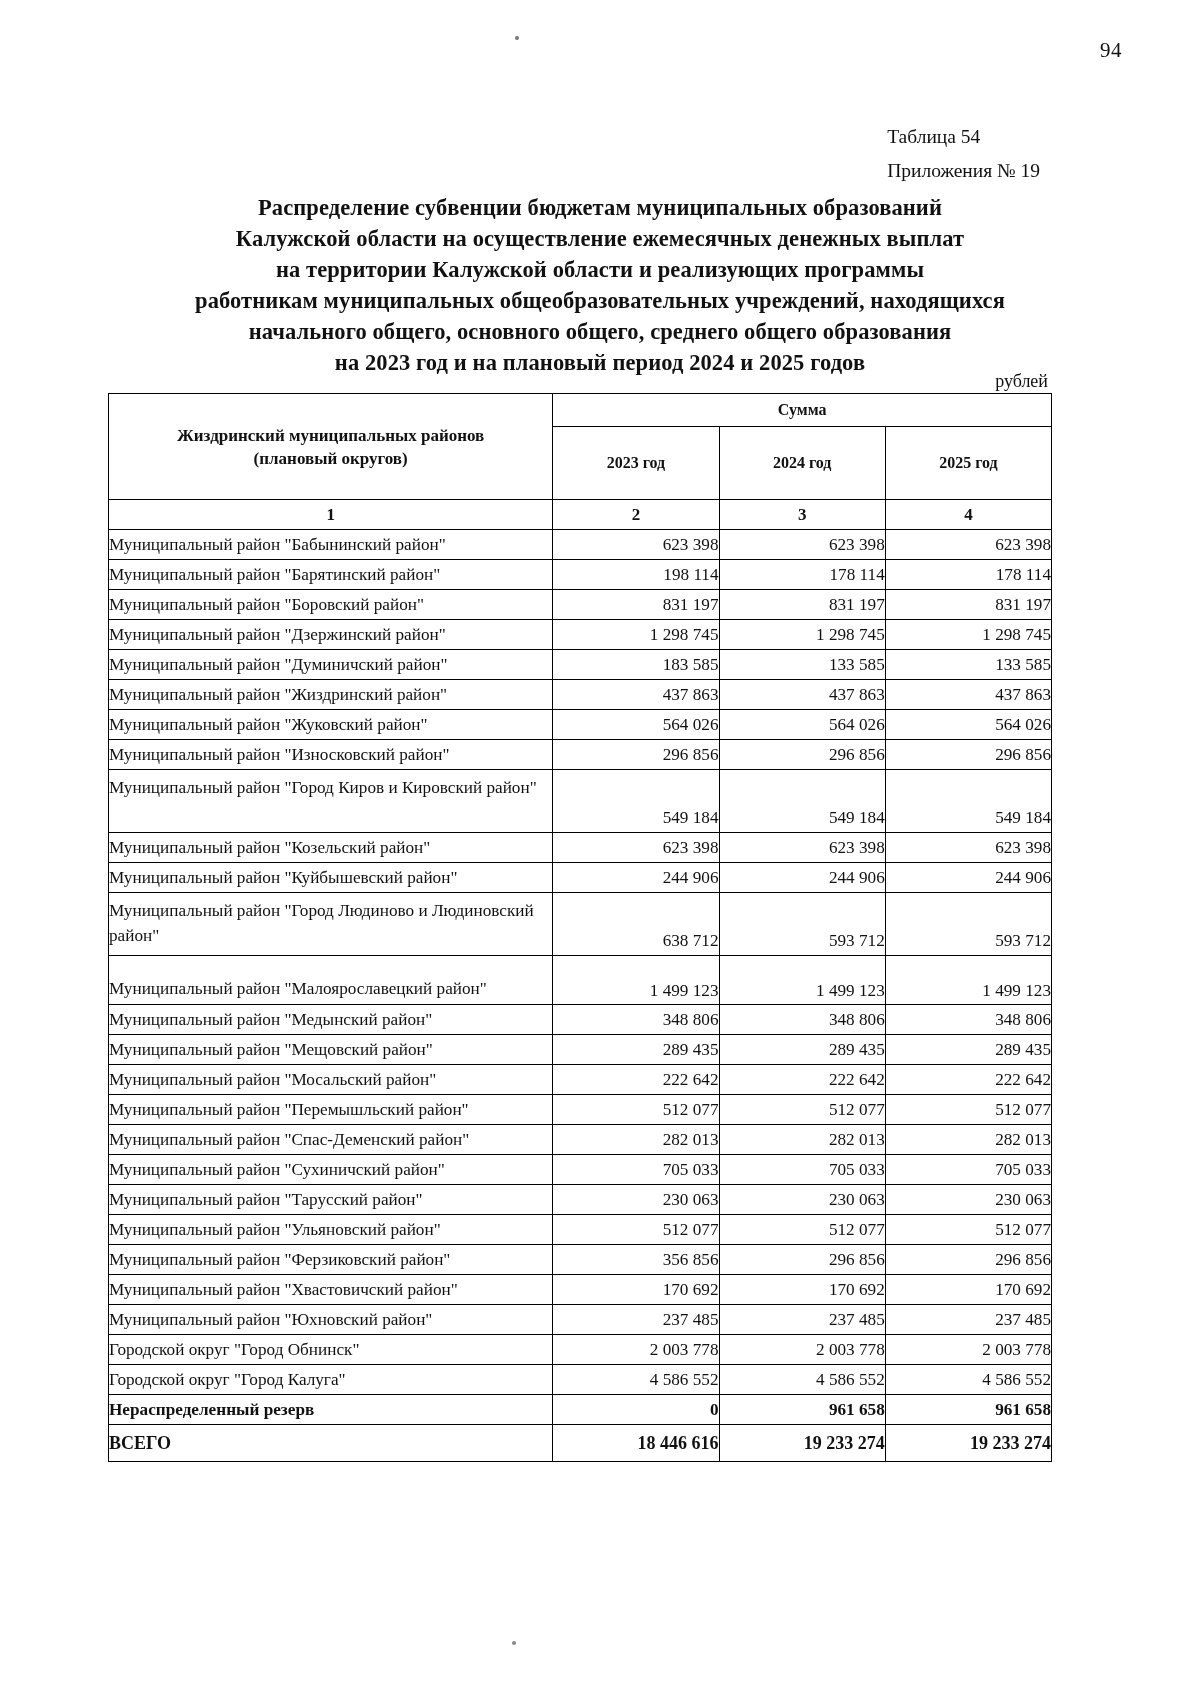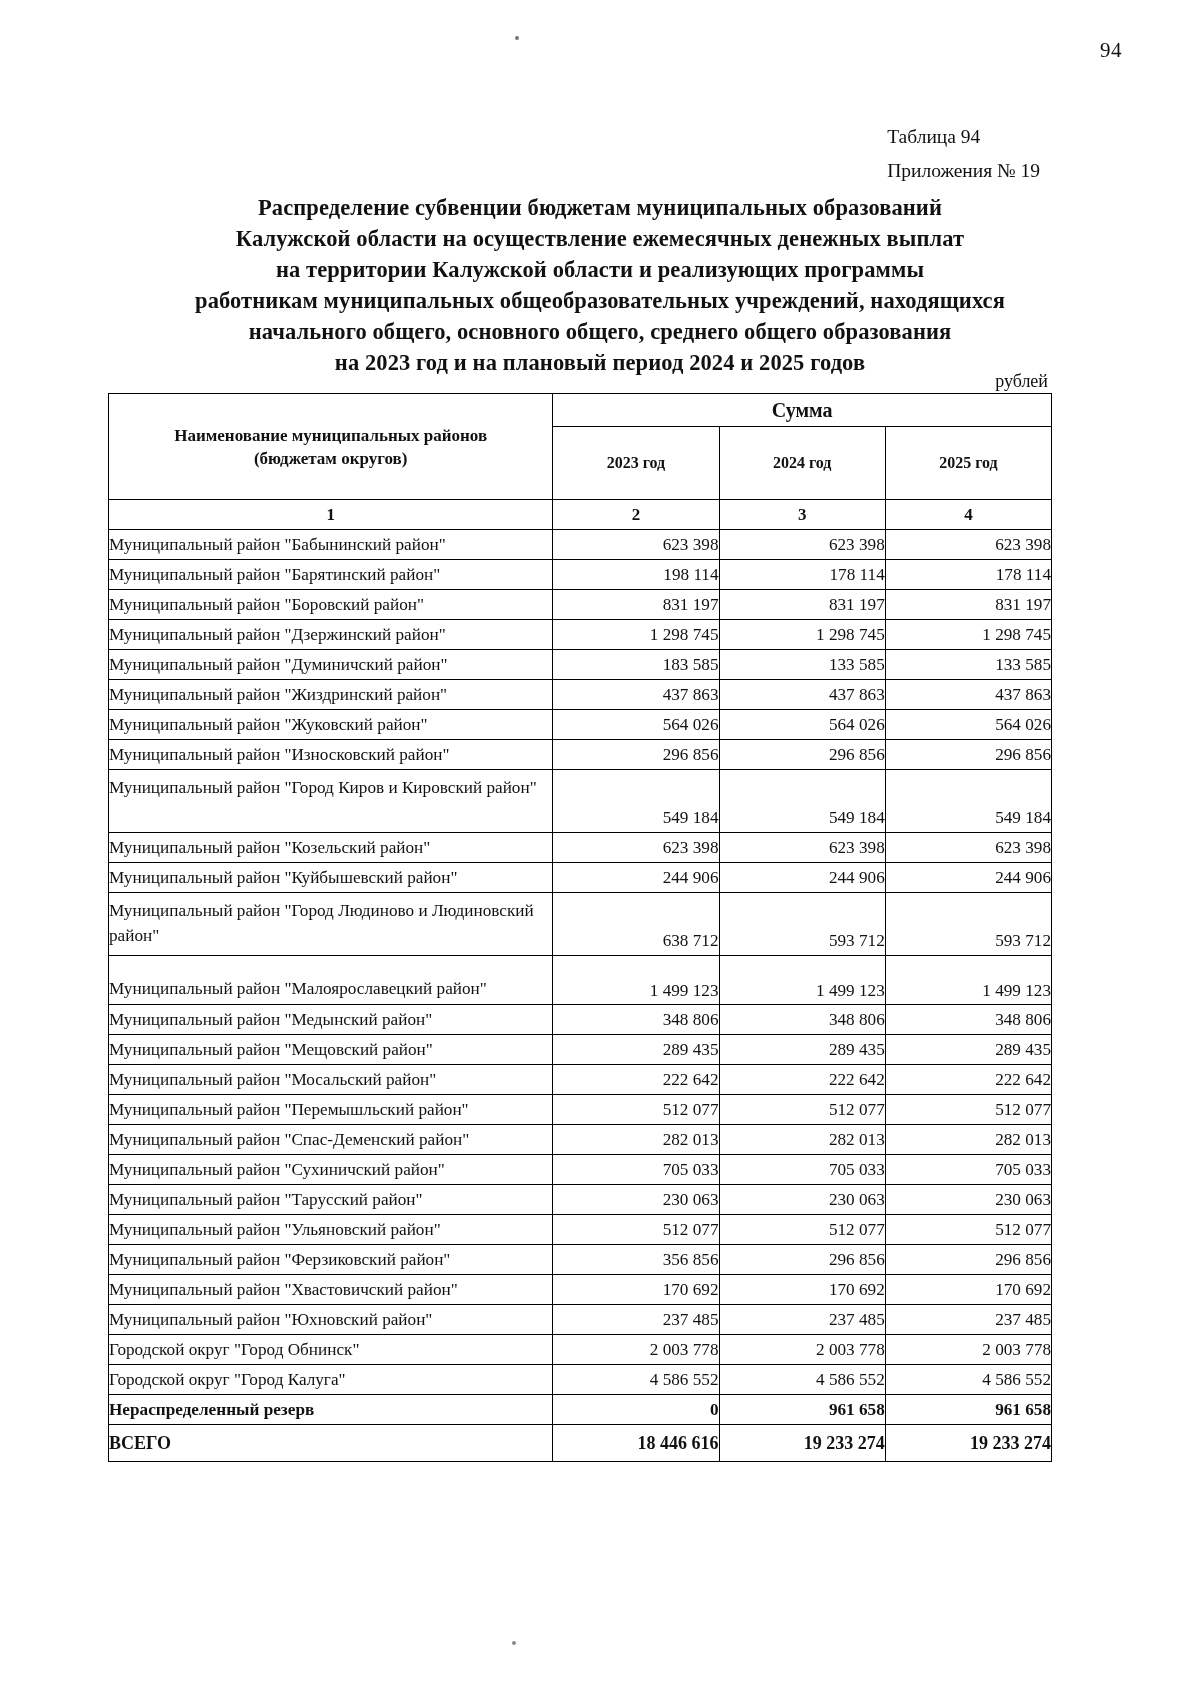--- a/index.html
+++ b/index.html
@@ -62,21 +62,21 @@
   th.hdr-name{
     width:446px;
     text-align:center;
     font-weight:bold;
     font-size:17px;
     line-height:23px;
     padding:6px 8px;
   }
   th.hdr-sum{
     font-weight:bold;
-    font-size:20px;
+    font-size:16px;
     height:32px;
   }
   th.hdr-year{
     text-align:center;
     font-weight:bold;
     font-size:16px;
     height:72px;
     width:166px;
     margin-top:19px;
   }
@@ -117,41 +117,41 @@
 </head>
 <body>
 
 <div class="page">
 
   <div class="tiny-dot"></div>
 
   <div class="page-number">94</div>
 
   <div class="doc-meta">
-    <div>Таблица 94</div>
+    <div>Таблица 54</div>
     <div>Приложения № 19</div>
   </div>
 
   <div class="title">
     <div>Распределение субвенции бюджетам муниципальных образований</div>
     <div>Калужской области на осуществление ежемесячных денежных выплат</div>
     <div>на территории Калужской области и реализующих программы</div>
     <div>работникам  муниципальных общеобразовательных учреждений, находящихся</div>
     <div>начального общего, основного общего, среднего общего образования</div>
     <div>на 2023 год и на плановый период 2024 и 2025 годов</div>
   </div>
 
   <div class="rub">рублей</div>
 
   <table class="main">
     <thead>
       <tr>
         <th class="hdr-name" rowspan="2">
-          <span>Наименование муниципальных районов</span><br>
-          <span>(бюджетам округов)</span>
+          <span>Жиздринский муниципальных районов</span><br>
+          <span>(плановый округов)</span>
         </th>
         <th class="hdr-sum" colspan="3">Сумма</th>
       </tr>
       <tr>
         <th class="hdr-year">2023 год</th>
         <th class="hdr-year">2024 год</th>
         <th class="hdr-year">2025 год</th>
       </tr>
       <tr>
         <td class="numrow c1">1</td>

